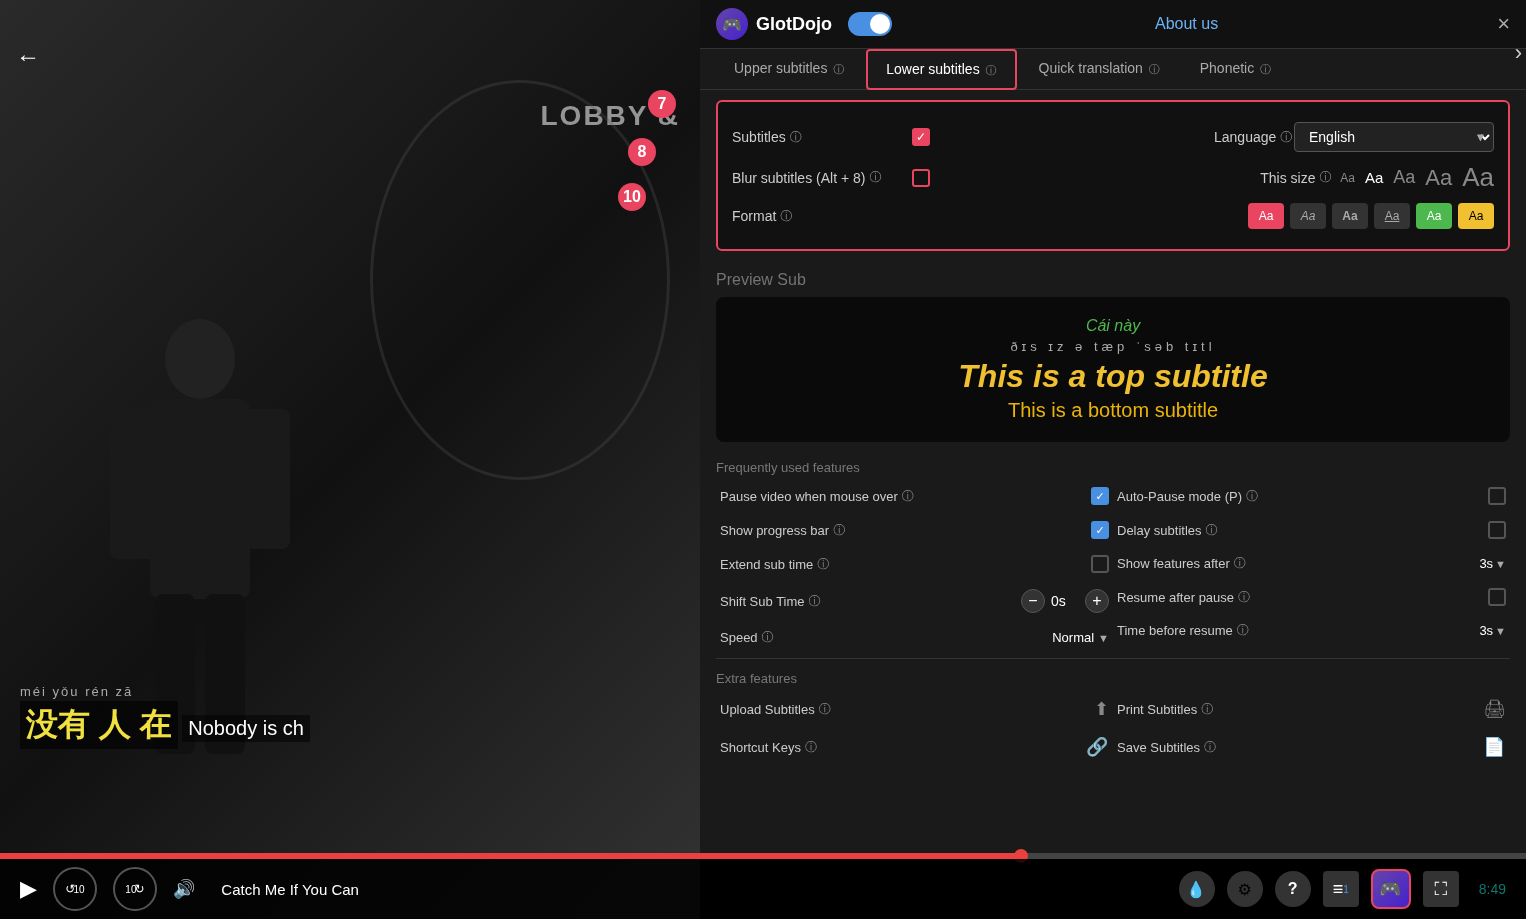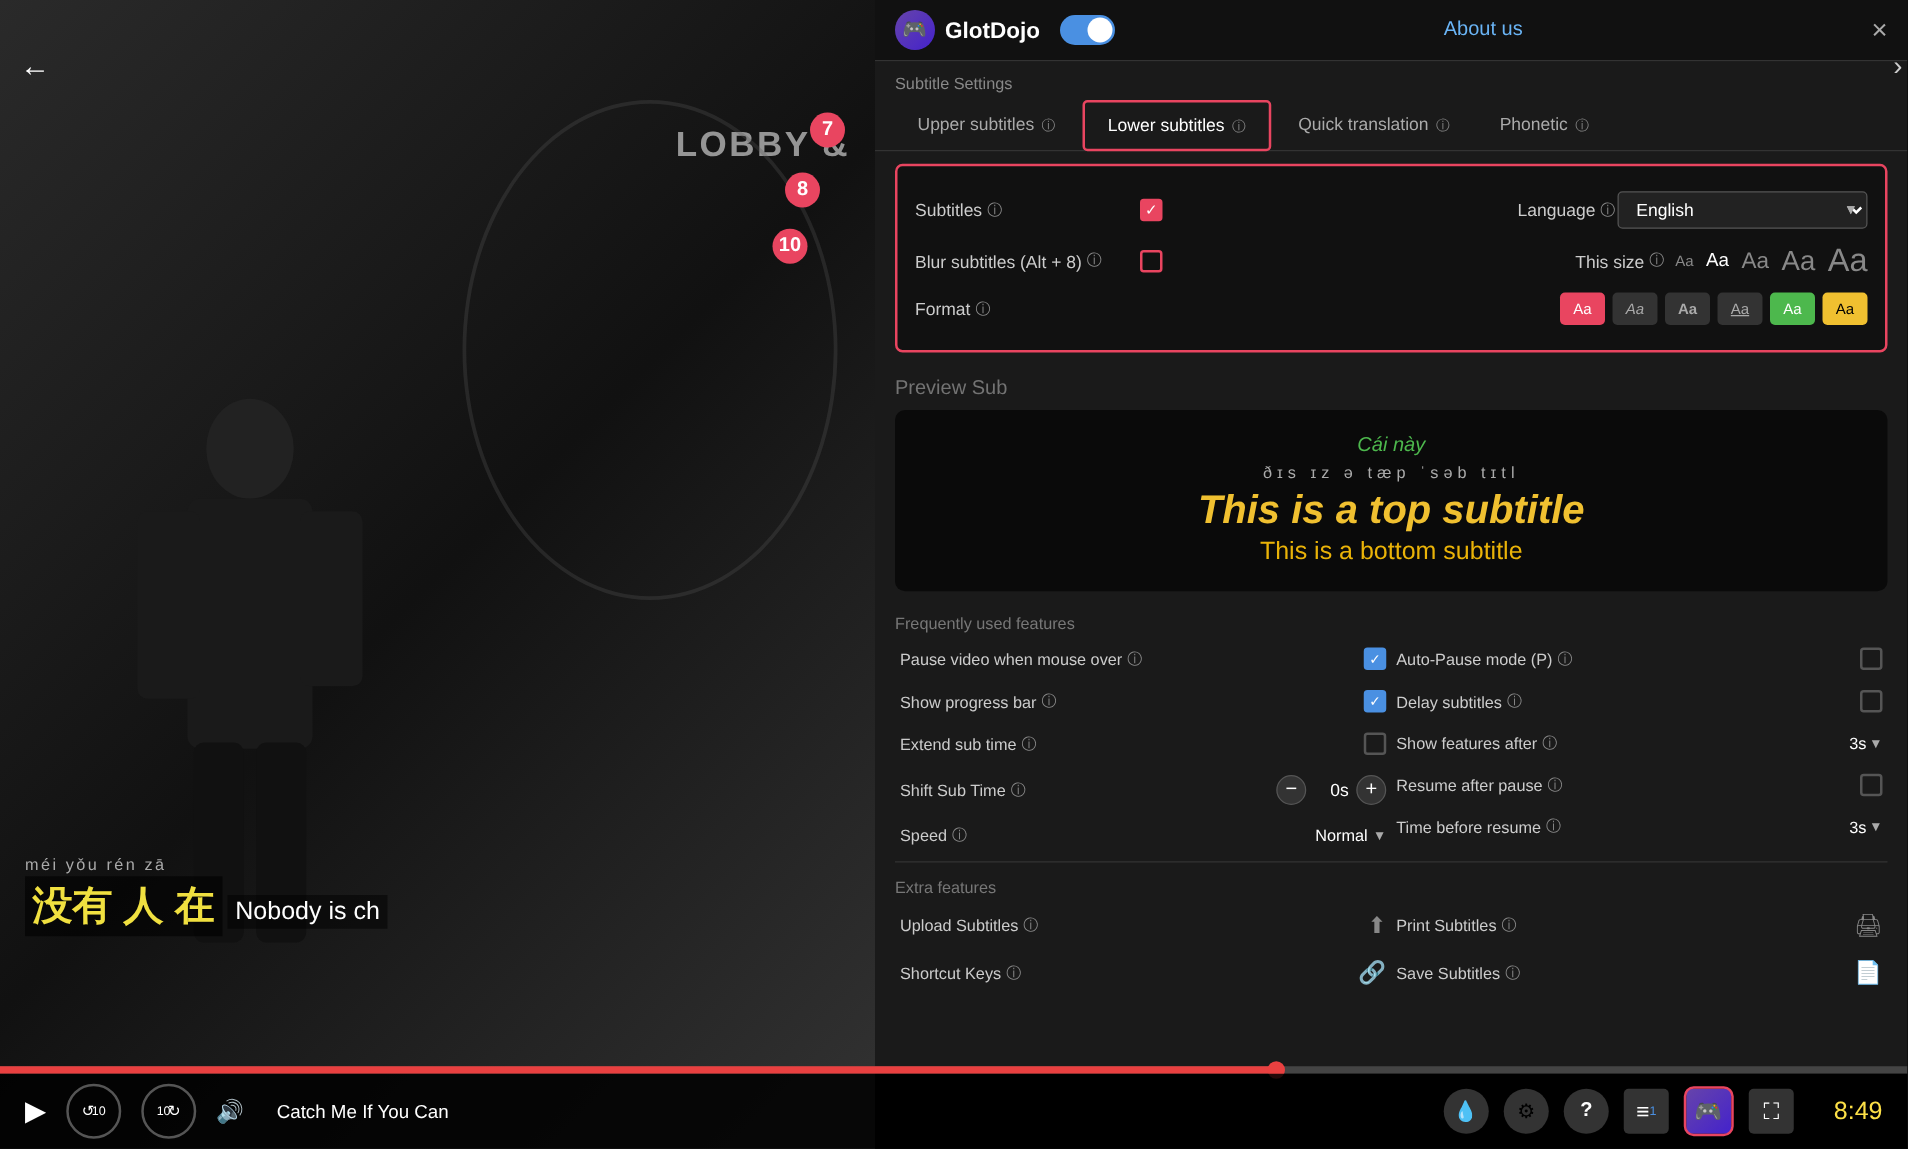--- a/index.html
+++ b/index.html
@@ -469,21 +469,21 @@
       cursor: pointer;
       display: flex;
       align-items: center;
       justify-content: center;
       font-size: 16px;
     }
     .time-val {
       color: white;
       font-size: 14px;
       min-width: 28px;
-      text-align: right;
+      text-align: left;
     }
 
     
     .sec-display {
       color: white;
       font-size: 13px;
       display: flex;
       align-items: center;
       gap: 2px;
     }
@@ -611,21 +611,20 @@
         <div class="logo-icon">🎮</div>
         <span class="logo-text">GlotDojo</span>
         <div class="toggle-switch">
           <div class="toggle-knob"></div>
         </div>
       </div>
       <a class="about-link">About us</a>
       <div class="close-btn">×</div>
     </div>
 
-    <div class="subtitle-settings-label">Subtitle Settings</div>
 
     <div class="tabs-row">
       <div class="tab">
         <span>Upper subtitles</span>
         <span class="tab-help">ⓘ</span>
       </div>
       <div class="tab active">
         <span>Lower subtitles</span>
         <span class="tab-help">ⓘ</span>
       </div>
@@ -876,15 +875,15 @@
   </div>
   <button class="ctrl-btn" style="font-size:18px;">🔊</button>
   <span class="movie-title">Catch Me If You Can</span>
   <div class="ctrl-icon-group">
     <div style="width:36px;height:36px;border-radius:50%;background:#333;display:flex;align-items:center;justify-content:center;cursor:pointer;">💧</div>
     <div style="width:36px;height:36px;border-radius:50%;background:#333;display:flex;align-items:center;justify-content:center;cursor:pointer;">⚙</div>
     <div style="width:36px;height:36px;border-radius:50%;background:#333;display:flex;align-items:center;justify-content:center;cursor:pointer;color:white;font-weight:bold;">?</div>
     <div style="width:36px;height:36px;border-radius:4px;background:#333;display:flex;align-items:center;justify-content:center;cursor:pointer;color:white;font-size:18px;">≡<span style="font-size:10px;vertical-align:super;color:#4a90e2;">1</span></div>
     <div class="glot-avatar-ctrl">🎮</div>
     <div style="width:36px;height:36px;border-radius:4px;background:#333;display:flex;align-items:center;justify-content:center;cursor:pointer;color:white;font-size:18px;">⛶</div>
-    <span style="color:#fde047;font-size:20px;margin-left:20px;">8:49</span>
+    <span style="color:#0f766e;font-size:14px;margin-left:8px;">8:49</span>
   </div>
 </div>
 
 </body></html>

